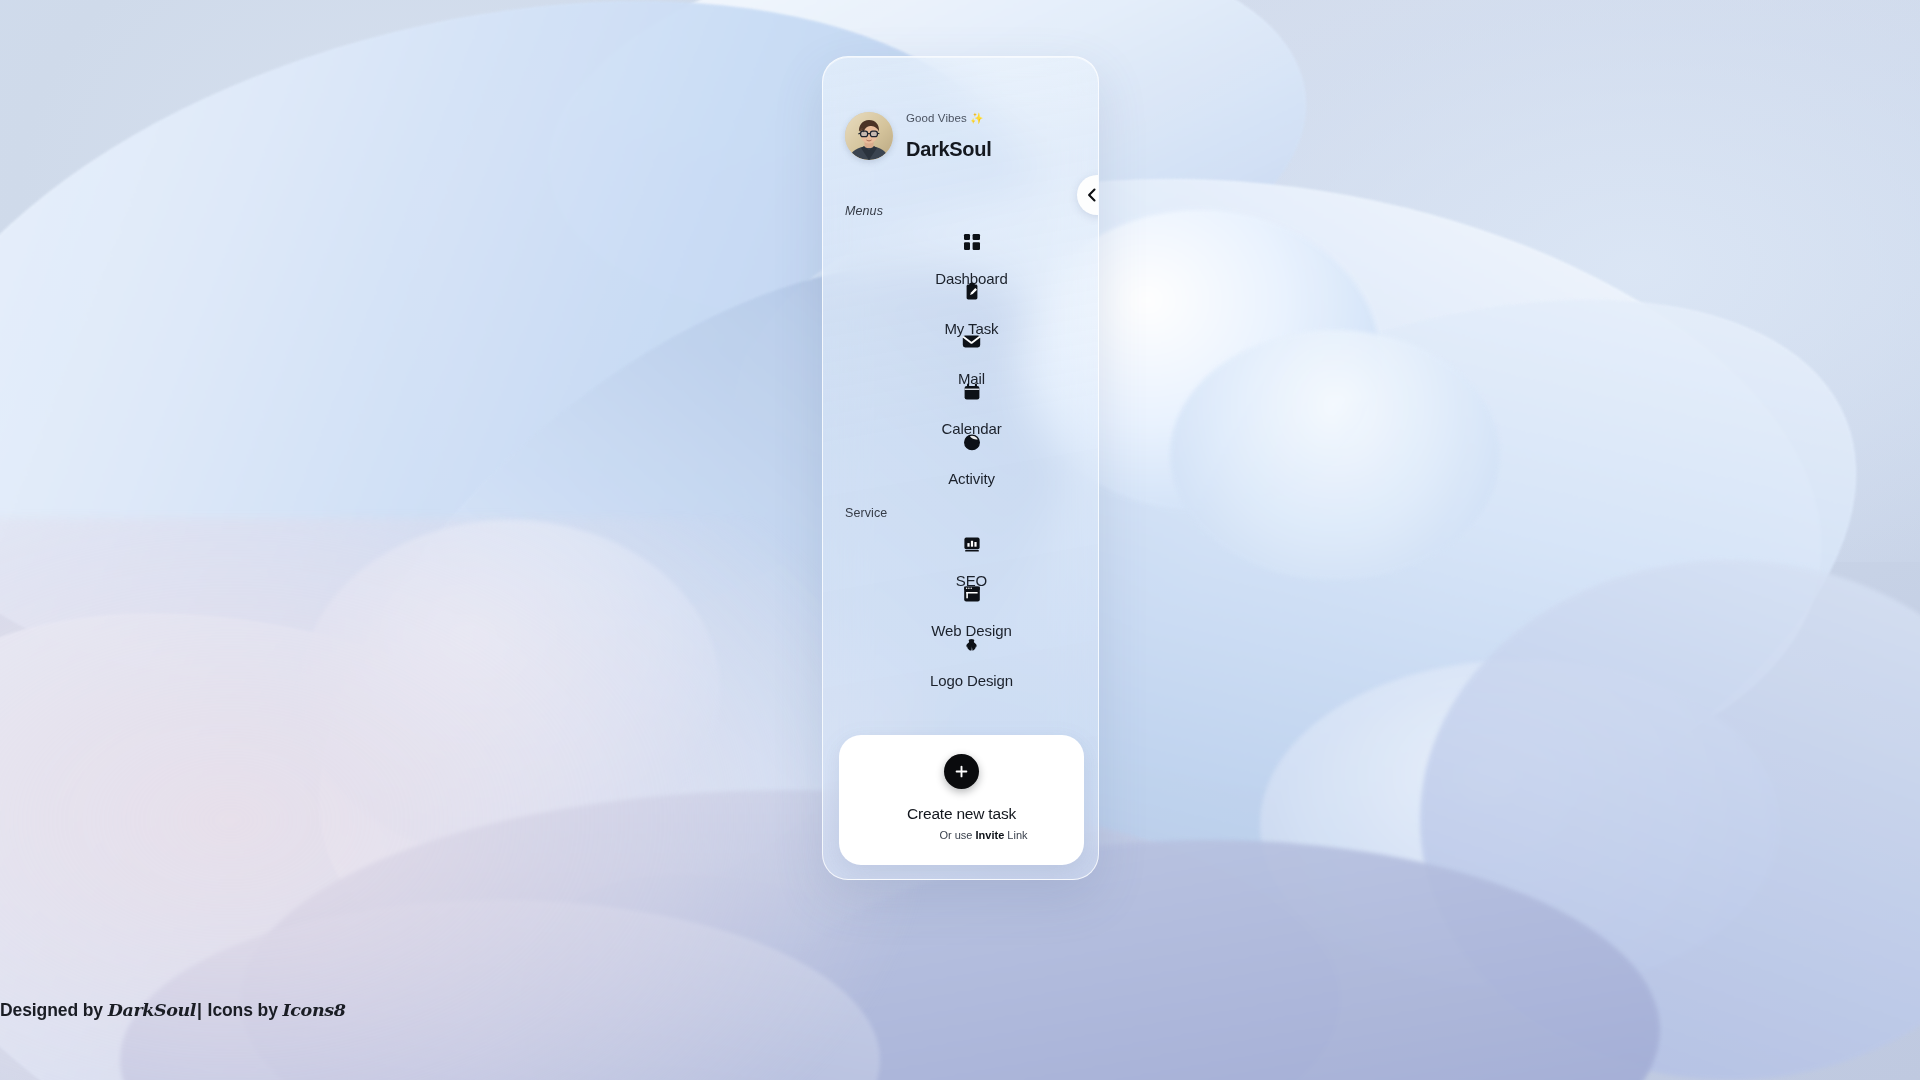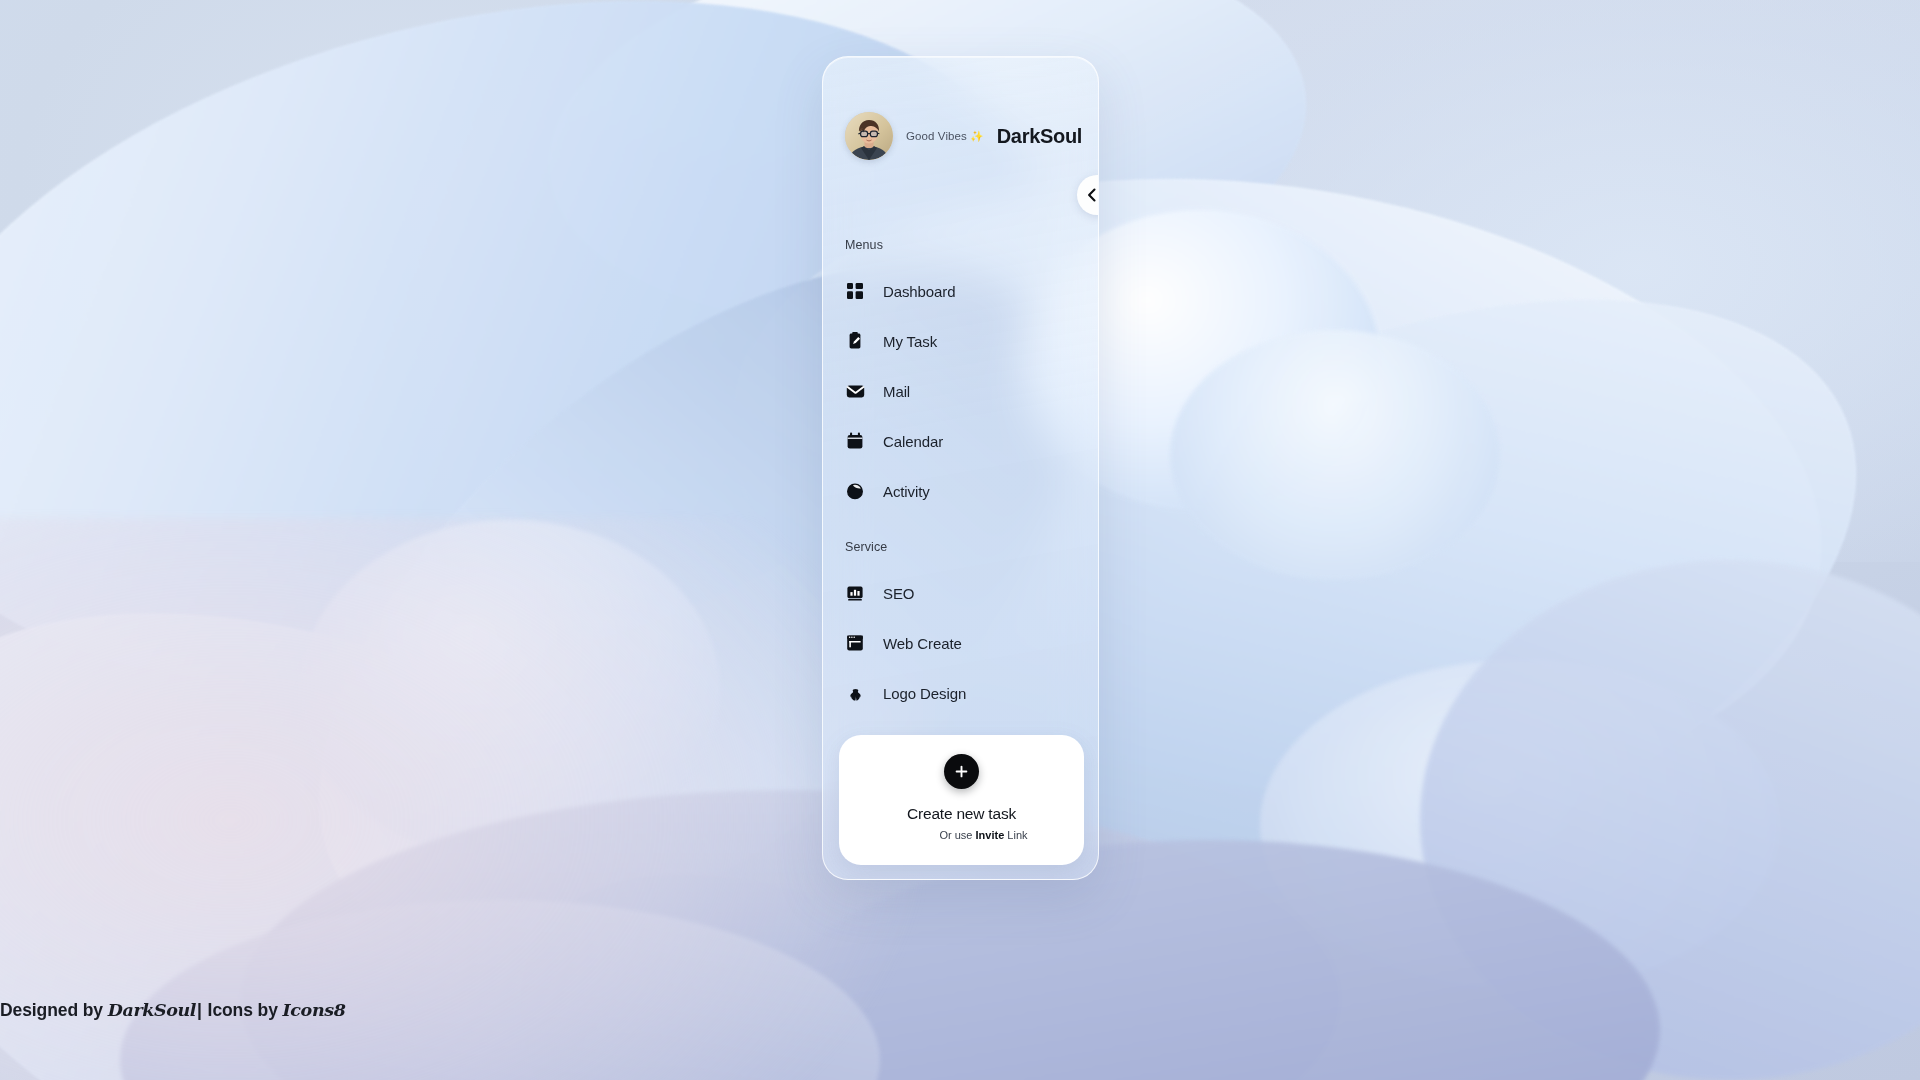--- a/index.html
+++ b/index.html
@@ -109,21 +109,21 @@
     padding:55px 0 0 22px;
   }
   .avatar {
     width:48px; height:48px; border-radius:50%;
     flex:0 0 48px; overflow:hidden;
     box-shadow:0 2px 6px rgba(60,75,110,.2);
     background:#d9c9a8;
     position:relative;
   }
   .avatar svg { display:block; width:48px; height:48px; }
-  .profile-text { display:flex; flex-direction:row; gap:13px; }
+  .profile-text { display:flex; flex-direction:column; gap:13px; }
   .profile-sub {
     font-size:11.5px; color:#4a5260; letter-spacing:.1px; line-height:1.1;
     display:flex; align-items:center; gap:3px;
   }
   .sparkle { font-size:11px; line-height:1; }
   .profile-name {
     font-size:20px; font-weight:700; color:#14181f; letter-spacing:-.3px; line-height:1.15;
   }
 
   
@@ -135,29 +135,29 @@
     display:flex; align-items:center; justify-content:center;
     cursor:pointer; border:none;
   }
   .collapse-btn svg { margin-left:-10px; }
 
   
   .section-label {
     font-size:12.5px; color:#363c47; letter-spacing:.1px;
     padding-left:22px;
   }
-  .menus-label { margin-top:78px; }
+  .menus-label { margin-top:43px;font-style:italic; }
   .service-label { margin-top:24px; }
 
   
   .nav-list { margin-top:14px; display:flex; flex-direction:column; }
   .nav-item {
     display:flex; align-items:center; gap:18px;
     height:50px; padding-left:22px;
-    cursor:pointer; position:relative;
+    cursor:pointer; position:relative;flex-direction:column;
   }
   .nav-icon {
     width:20px; height:20px; flex:0 0 20px;
     display:flex; align-items:center; justify-content:center;
     color:#0d1117;
   }
   .nav-icon svg { display:block; }
   .nav-label {
     font-size:15px; color:#1b212b; letter-spacing:-.1px;
   }
@@ -361,21 +361,21 @@
           <svg width="18" height="18" viewBox="0 0 18 18" fill="#0d1117">
             <rect x="1.2" y="1.6" width="15.6" height="14.8" rx="2"></rect>
             <rect x="1.2" y="1.6" width="15.6" height="3.2" fill="#0d1117"></rect>
             <circle cx="3.6" cy="3.2" r=".75" fill="#ffffff"></circle>
             <circle cx="5.9" cy="3.2" r=".75" fill="#ffffff"></circle>
             <circle cx="8.2" cy="3.2" r=".75" fill="#ffffff"></circle>
             <rect x="3.3" y="7" width="11.3" height="1.5" fill="#ffffff"></rect>
             <rect x="3.3" y="7" width="1.6" height="6.3" fill="#ffffff"></rect>
           </svg>
         </span>
-        <span class="nav-label">Web Create</span>
+        <span class="nav-label">Web Design</span>
       </div>
 
       <div class="nav-item">
         <span class="nav-icon">
           <svg width="19" height="19" viewBox="0 0 19 19" fill="#0d1117">
             <path d="M9.5 16.6c-1.2 0-2-1-2-2.3V8.2c0-.8.6-1.4 1.3-1.4s1.3.6 1.3 1.4v3.1"></path>
             <g>
               <path d="M8.6 16.8c-1.6-.4-2.3-1.6-2.1-3l1.3-6.1c.2-.8.9-1.3 1.6-1.1.7.2 1.1.9.9 1.7l-.8 3"></path>
               <path d="M10.5 16.8c1.6-.4 2.3-1.6 2.1-3l-1.3-6.1c-.2-.8-.9-1.3-1.6-1.1-.7.2-1.1.9-.9 1.7l.8 3"></path>
               <path d="M6.6 15.4c-1.4-.9-1.6-2.3-1-3.6l2.5-5.7c.4-.8 1.2-1 1.8-.7.7.3.9 1.1.6 1.9l-1.5 3"></path>

